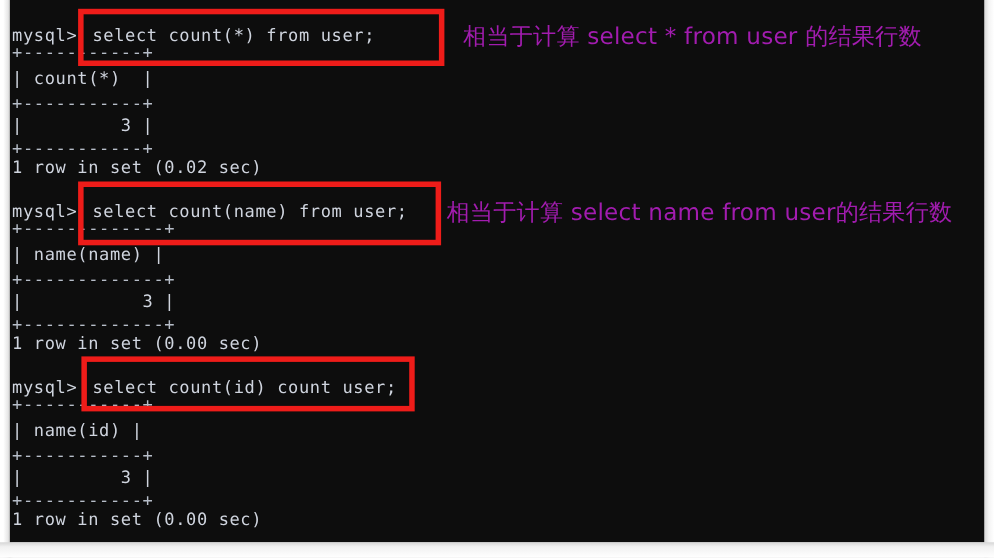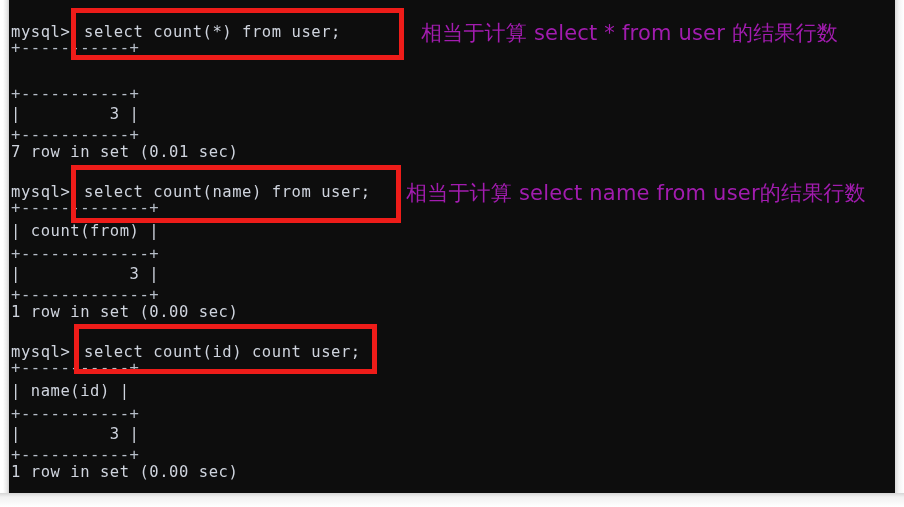--- a/index.html
+++ b/index.html
@@ -87,29 +87,30 @@
 <div id="page">
 
   <div id="page-backdrop"></div>
 
   <div id="terminal">
     <div id="terminal-inner">
 
       <div class="term-line" style="top:24px;">mysql&gt;</div>
       <div class="term-line" style="top:24px; left:75px;">select count(*) from user;</div>
       <div class="term-line rule" style="top:40px;">+-----------+</div>
+      <div class="term-line" style="top:63px;">| count(*)  |</div>
       <div class="term-line rule" style="top:86px;">+-----------+</div>
       <div class="term-line" style="top:106px;">|         3 |</div>
       <div class="term-line rule" style="top:127px;">+-----------+</div>
-      <div class="term-line" style="top:144px;">7 row in set (0.01 sec)</div>
+      <div class="term-line" style="top:144px;">1 row in set (0.02 sec)</div>
 
       <div class="term-line" style="top:184px;">mysql&gt;</div>
       <div class="term-line" style="top:184px; left:75px;">select count(name) from user;</div>
       <div class="term-line rule" style="top:200px;">+-------------+</div>
-      <div class="term-line" style="top:223px;">| count(from) |</div>
+      <div class="term-line" style="top:223px;">| name(name) |</div>
       <div class="term-line rule" style="top:246px;">+-------------+</div>
       <div class="term-line" style="top:266px;">|           3 |</div>
       <div class="term-line rule" style="top:287px;">+-------------+</div>
       <div class="term-line" style="top:304px;">1 row in set (0.00 sec)</div>
 
       <div class="term-line" style="top:344px;">mysql&gt;</div>
       <div class="term-line" style="top:344px; left:75px;">select count(id) count user;</div>
       <div class="term-line rule" style="top:360px;">+-----------+</div>
       <div class="term-line" style="top:383px;">| name(id) |</div>
       <div class="term-line rule" style="top:406px;">+-----------+</div>

